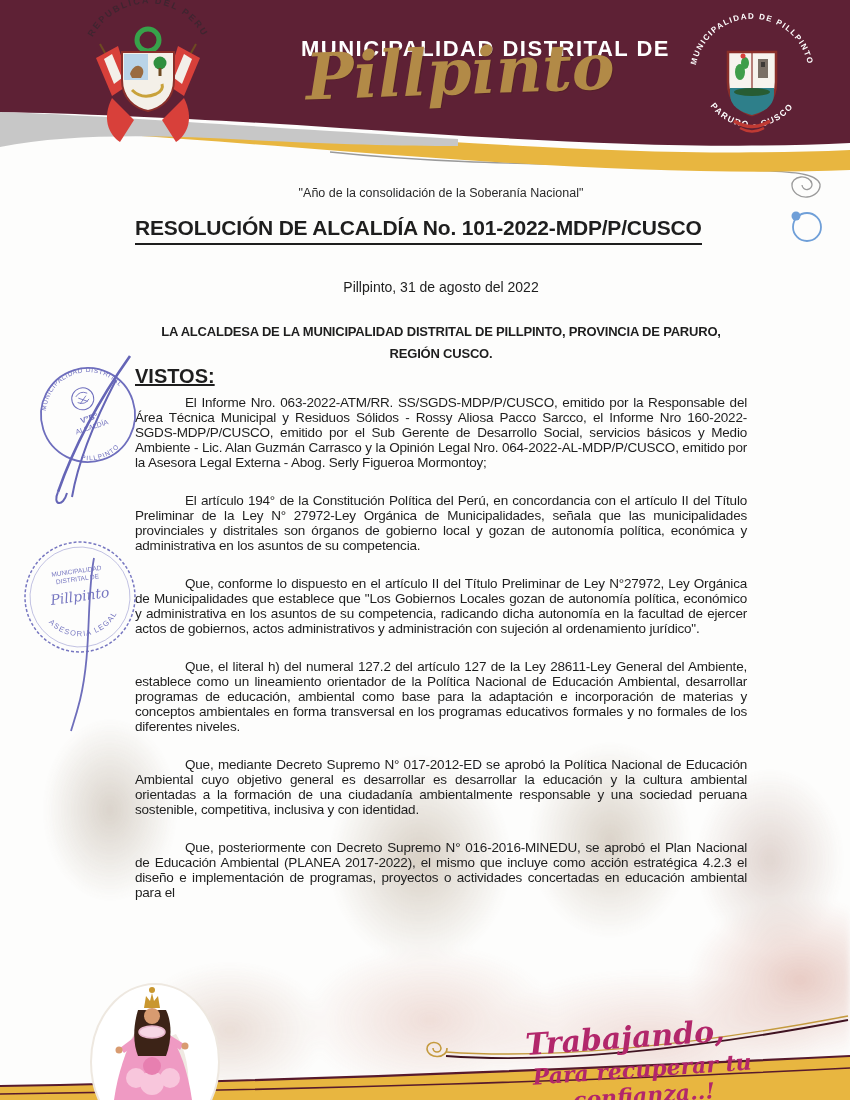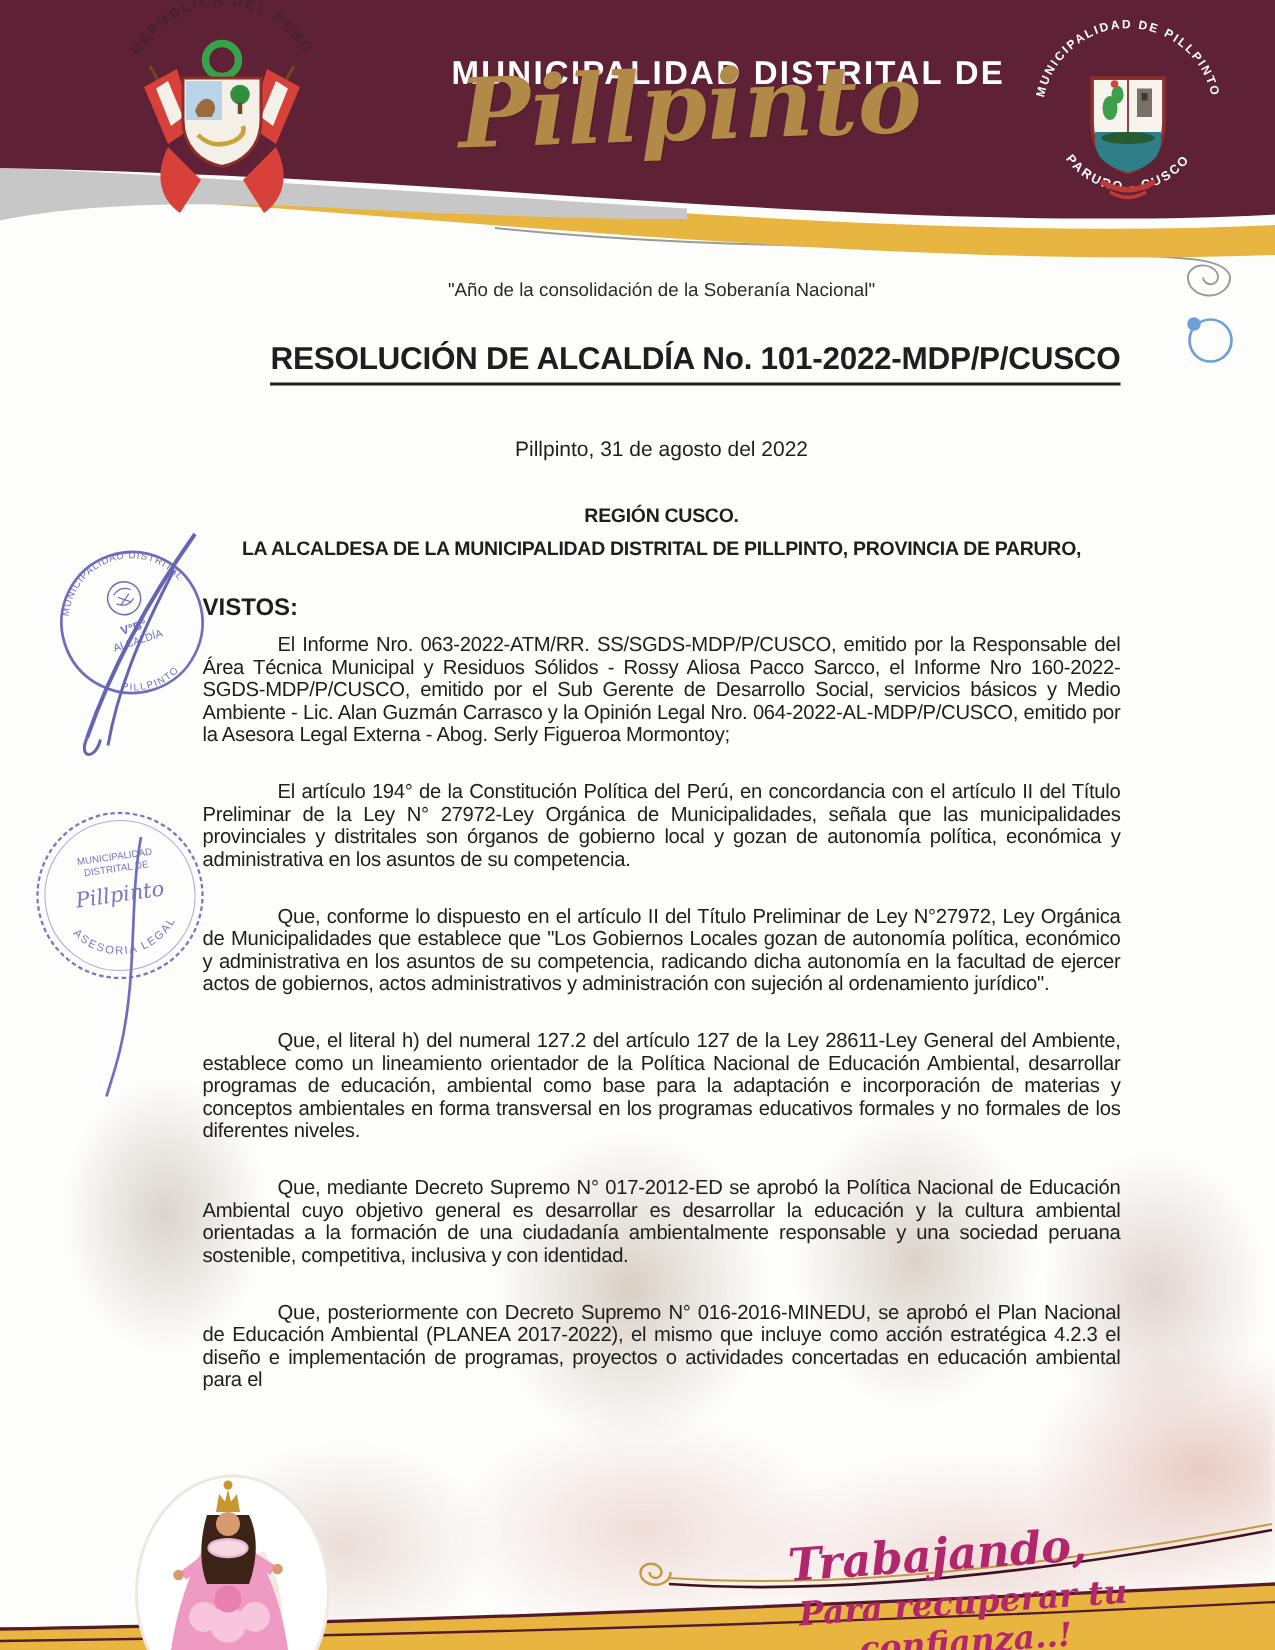--- a/index.html
+++ b/index.html
@@ -26,26 +26,26 @@
   .org-name{position:absolute;left:250px;top:34px;width:420px;text-align:center;z-index:3;
     font-family:"DejaVu Serif",serif;font-style:italic;font-weight:bold;font-size:64px;
     color:#b28a47;transform:rotate(-2deg);text-shadow:1px 1px 0 rgba(60,30,10,.25)}
 
   .flourish-svg{position:absolute;left:0;top:0;z-index:1}
   .doodle-svg{position:absolute;left:0;top:0;z-index:1}
 
   
   .doc{position:absolute;left:135px;top:186px;width:612px;z-index:2;color:#1e1e1e}
   .quote{text-align:center;font-size:12.5px;color:#2a2a2a}
-  .title-row{text-align:right;margin-top:28px}
+  .title-row{text-align:left;margin-top:16px}
   .title-row span{display:inline-block;font-size:21px;font-weight:bold;letter-spacing:-.2px;
     border-bottom:2.5px solid #1e1e1e;padding-bottom:3px}
   .dateline{text-align:center;font-size:14px;margin-top:34px}
   .addressee{text-align:center;font-weight:bold;font-size:13px;letter-spacing:-.2px;line-height:22px;margin-top:26px;white-space:nowrap}
-  .sec-label{font-weight:bold;font-size:16px;margin-top:20px}
+  .sec-label{font-weight:bold;text-decoration:underline;font-size:20px;}
   p.body{font-size:13.5px;line-height:15px;text-align:justify;text-indent:50px;
     letter-spacing:-.2px;margin:7px 0 23px}
   p.body.last{margin-bottom:0}
 
   .stamps-svg{position:absolute;left:0;top:0;z-index:3;pointer-events:none;opacity:.9}
 
   
   .footer-svg{position:absolute;left:0;top:980px;z-index:2}
   .statue-svg{position:absolute;left:88px;top:980px;z-index:4}
   .slogan1{position:absolute;left:505px;top:1020px;width:240px;text-align:center;z-index:4;
@@ -137,22 +137,22 @@
     <circle cx="796" cy="216" r="4.5" fill="#6f9fd8"></circle>
   </svg>
 
   <div class="doc">
     <div class="quote">"Año de la consolidación de la Soberanía Nacional"</div>
     <div class="title-row">
       <span>RESOLUCIÓN DE ALCALDÍA No. 101-2022-MDP/P/CUSCO</span>
     </div>
     <div class="dateline">Pillpinto, 31 de agosto del 2022</div>
     <div class="addressee">
+      <div>LA ALCALDESA DE LA MUNICIPALIDAD DISTRITAL DE PILLPINTO, PROVINCIA DE PARURO,</div>
       <div>REGIÓN CUSCO.</div>
-      <div>LA ALCALDESA DE LA MUNICIPALIDAD DISTRITAL DE PILLPINTO, PROVINCIA DE PARURO,</div>
     </div>
     <div class="sec-label">VISTOS:</div>
     <p class="body">El Informe Nro. 063-2022-ATM/RR. SS/SGDS-MDP/P/CUSCO, emitido por la Responsable del Área Técnica Municipal y Residuos Sólidos - Rossy Aliosa Pacco Sarcco, el Informe Nro 160-2022-SGDS-MDP/P/CUSCO, emitido por el Sub Gerente de Desarrollo Social, servicios básicos y Medio Ambiente - Lic. Alan Guzmán Carrasco y la Opinión Legal Nro. 064-2022-AL-MDP/P/CUSCO, emitido por la Asesora Legal Externa - Abog. Serly Figueroa Mormontoy;</p>
     <p class="body">El artículo 194° de la Constitución Política del Perú, en concordancia con el artículo II del Título Preliminar de la Ley N° 27972-Ley Orgánica de Municipalidades, señala que las municipalidades provinciales y distritales son órganos de gobierno local y gozan de autonomía política, económica y administrativa en los asuntos de su competencia.</p>
     <p class="body">Que, conforme lo dispuesto en el artículo II del Título Preliminar de Ley N°27972, Ley Orgánica de Municipalidades que establece que "Los Gobiernos Locales gozan de autonomía política, económico y administrativa en los asuntos de su competencia, radicando dicha autonomía en la facultad de ejercer actos de gobiernos, actos administrativos y administración con sujeción al ordenamiento jurídico".</p>
     <p class="body">Que, el literal h) del numeral 127.2 del artículo 127 de la Ley 28611-Ley General del Ambiente, establece como un lineamiento orientador de la Política Nacional de Educación Ambiental, desarrollar programas de educación, ambiental como base para la adaptación e incorporación de materias y conceptos ambientales en forma transversal en los programas educativos formales y no formales de los diferentes niveles.</p>
     <p class="body">Que, mediante Decreto Supremo N° 017-2012-ED se aprobó la Política Nacional de Educación Ambiental cuyo objetivo general es desarrollar es desarrollar la educación y la cultura ambiental orientadas a la formación de una ciudadanía ambientalmente responsable y una sociedad peruana sostenible, competitiva, inclusiva y con identidad.</p>
     <p class="body last">Que, posteriormente con Decreto Supremo N° 016-2016-MINEDU, se aprobó el Plan Nacional de Educación Ambiental (PLANEA 2017-2022), el mismo que incluye como acción estratégica 4.2.3 el diseño e implementación de programas, proyectos o actividades concertadas en educación ambiental para el</p>
   </div>
 

